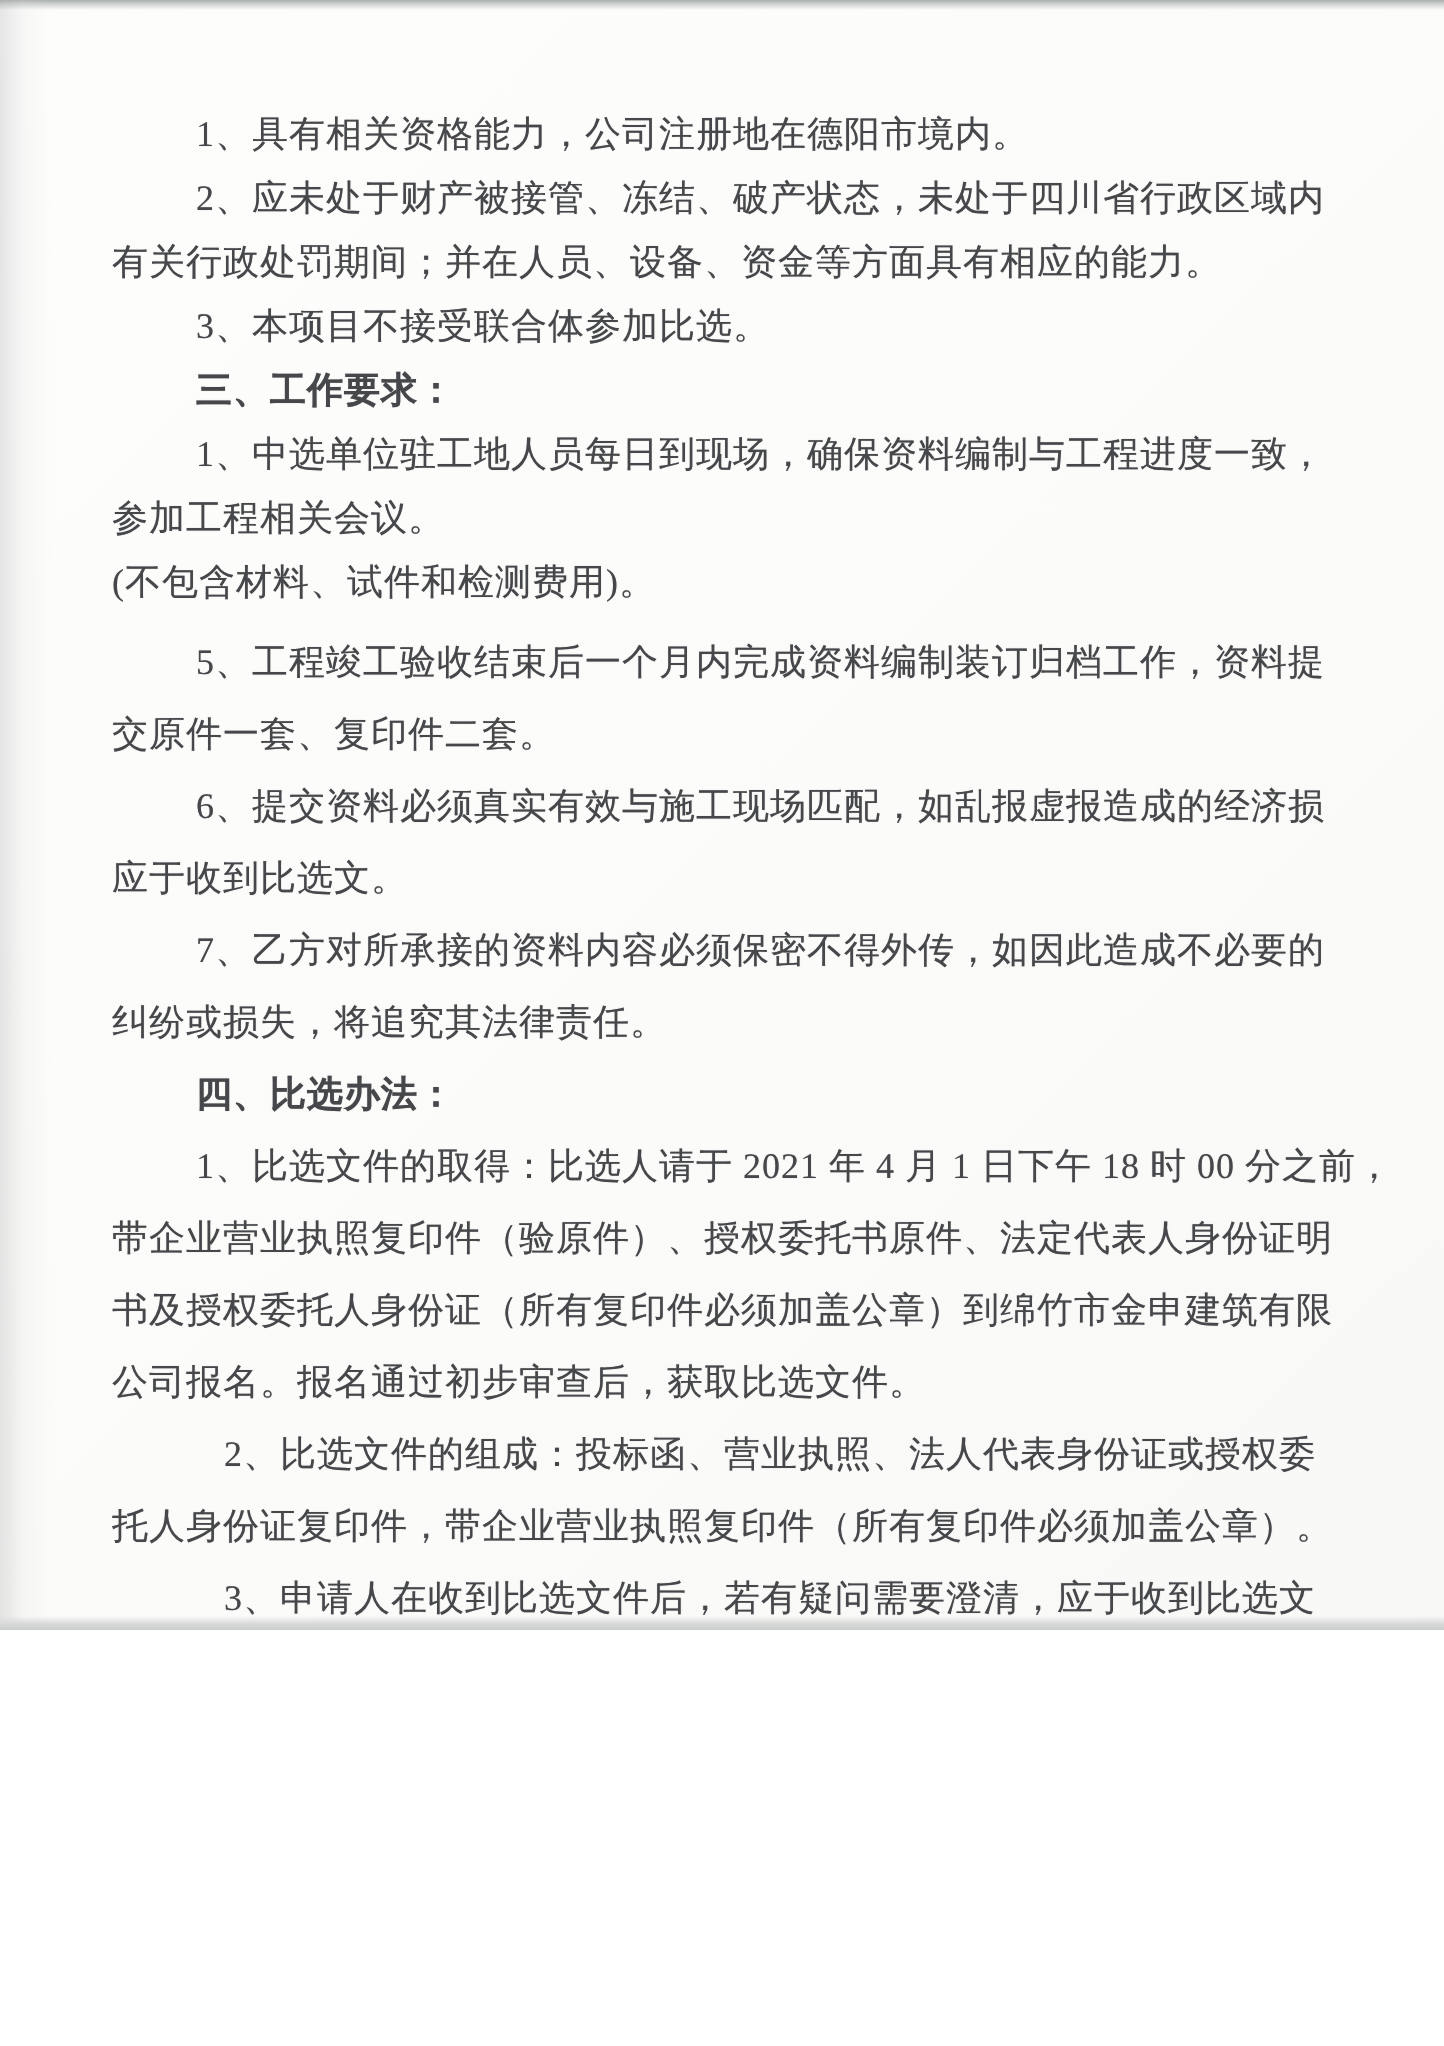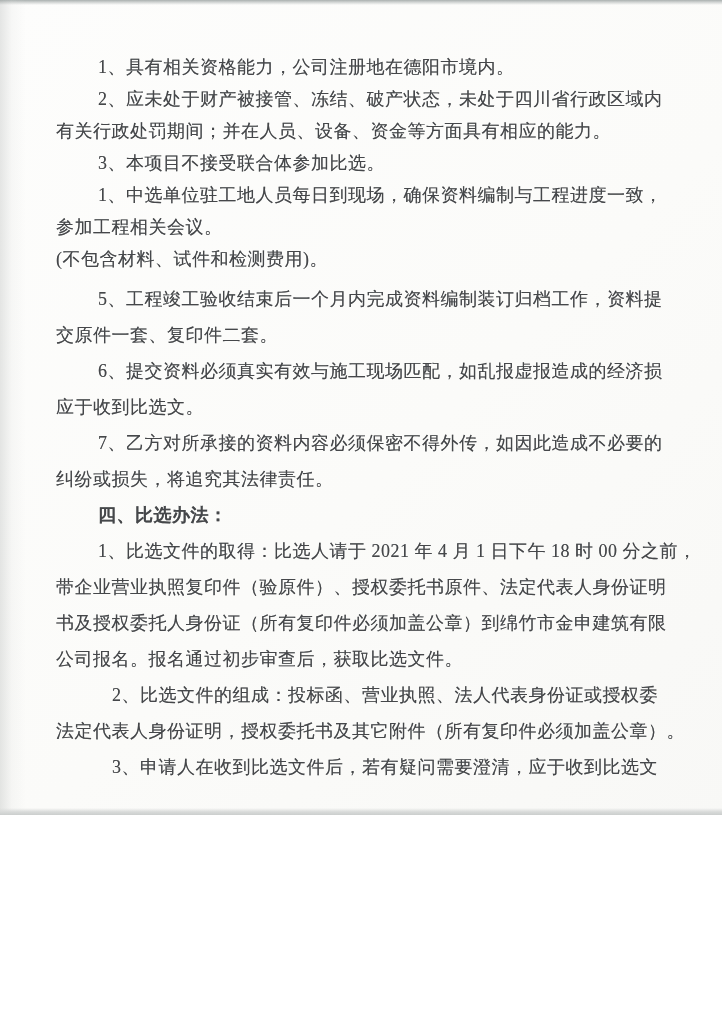--- a/index.html
+++ b/index.html
@@ -69,33 +69,34 @@
   <div class="edge-top"></div>
   <div class="edge-left"></div>
   <div class="edge-right"></div>
   <div class="edge-bottom"></div>
 
   <div class="content" id="lines">
       <div class="line s1 ind-p">1、具有相关资格能力，公司注册地在德阳市境内。</div>
       <div class="line s1 ind-p">2、应未处于财产被接管、冻结、破产状态，未处于四川省行政区域内</div>
       <div class="line s1 ind-c">有关行政处罚期间；并在人员、设备、资金等方面具有相应的能力。</div>
       <div class="line s1 ind-p">3、本项目不接受联合体参加比选。</div>
+      <div class="line s1 ind-h">三、工作要求：</div>
       <div class="line s1 ind-p">1、中选单位驻工地人员每日到现场，确保资料编制与工程进度一致，</div>
       <div class="line s1 ind-c">参加工程相关会议。</div>
       <div class="line s1 ind-c">(不包含材料、试件和检测费用)。</div>
       <div class="line s2 ind-p gap-lg">5、工程竣工验收结束后一个月内完成资料编制装订归档工作，资料提</div>
       <div class="line s2 ind-c">交原件一套、复印件二套。</div>
       <div class="line s2 ind-p">6、提交资料必须真实有效与施工现场匹配，如乱报虚报造成的经济损</div>
       <div class="line s2 ind-c">应于收到比选文。</div>
       <div class="line s2 ind-p">7、乙方对所承接的资料内容必须保密不得外传，如因此造成不必要的</div>
       <div class="line s2 ind-c">纠纷或损失，将追究其法律责任。</div>
       <div class="line s2 ind-h">四、比选办法：</div>
       <div class="line s2 ind-p">1、比选文件的取得：比选人请于 2021 年 4 月 1 日下午 18 时 00 分之前，</div>
       <div class="line s2 ind-c">带企业营业执照复印件（验原件）、授权委托书原件、法定代表人身份证明</div>
       <div class="line s2 ind-c">书及授权委托人身份证（所有复印件必须加盖公章）到绵竹市金申建筑有限</div>
       <div class="line s2 ind-c">公司报名。报名通过初步审查后，获取比选文件。</div>
       <div class="line s2 ind-p2">2、比选文件的组成：投标函、营业执照、法人代表身份证或授权委</div>
-      <div class="line s2 ind-c">法定代表人身份证明，授权委托书及其它附件（所有复印件必须加盖公章）。</div>
+      <div class="line s2 ind-c">托人身份证复印件，带企业营业执照复印件（所有复印件必须加盖公章）。</div>
       <div class="line s2 ind-p2">3、申请人在收到比选文件后，若有疑问需要澄清，应于收到比选文</div>
     </div>
 
   <div class="pagenum">2</div>
 </div>
 
 </body></html>

